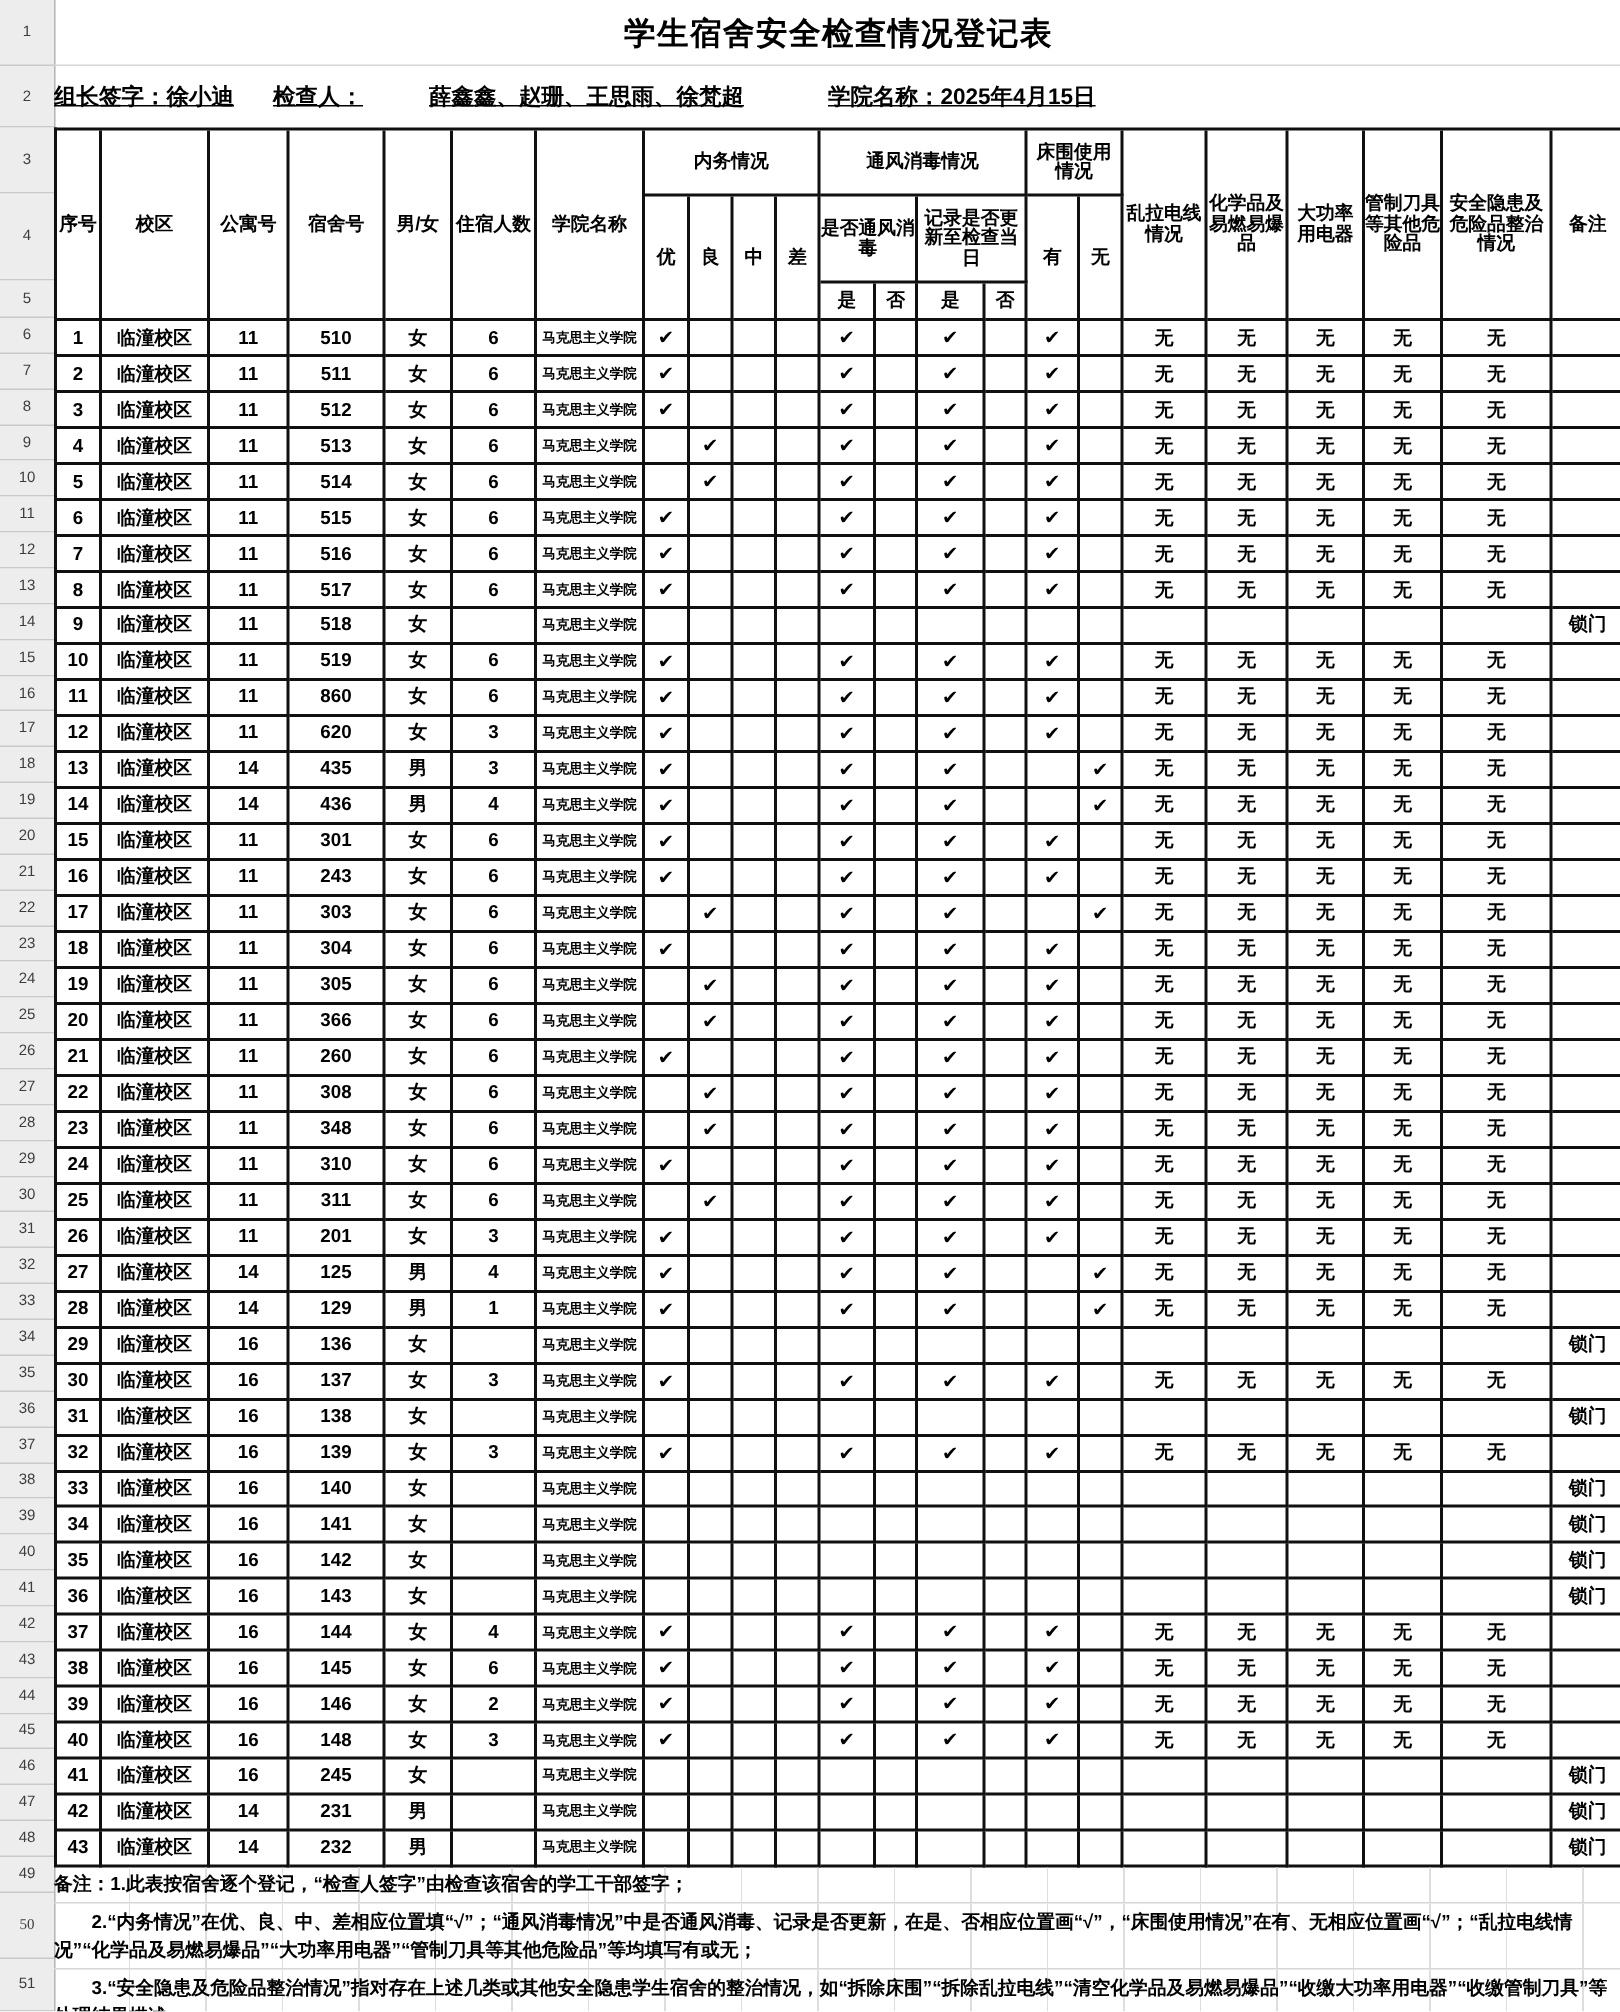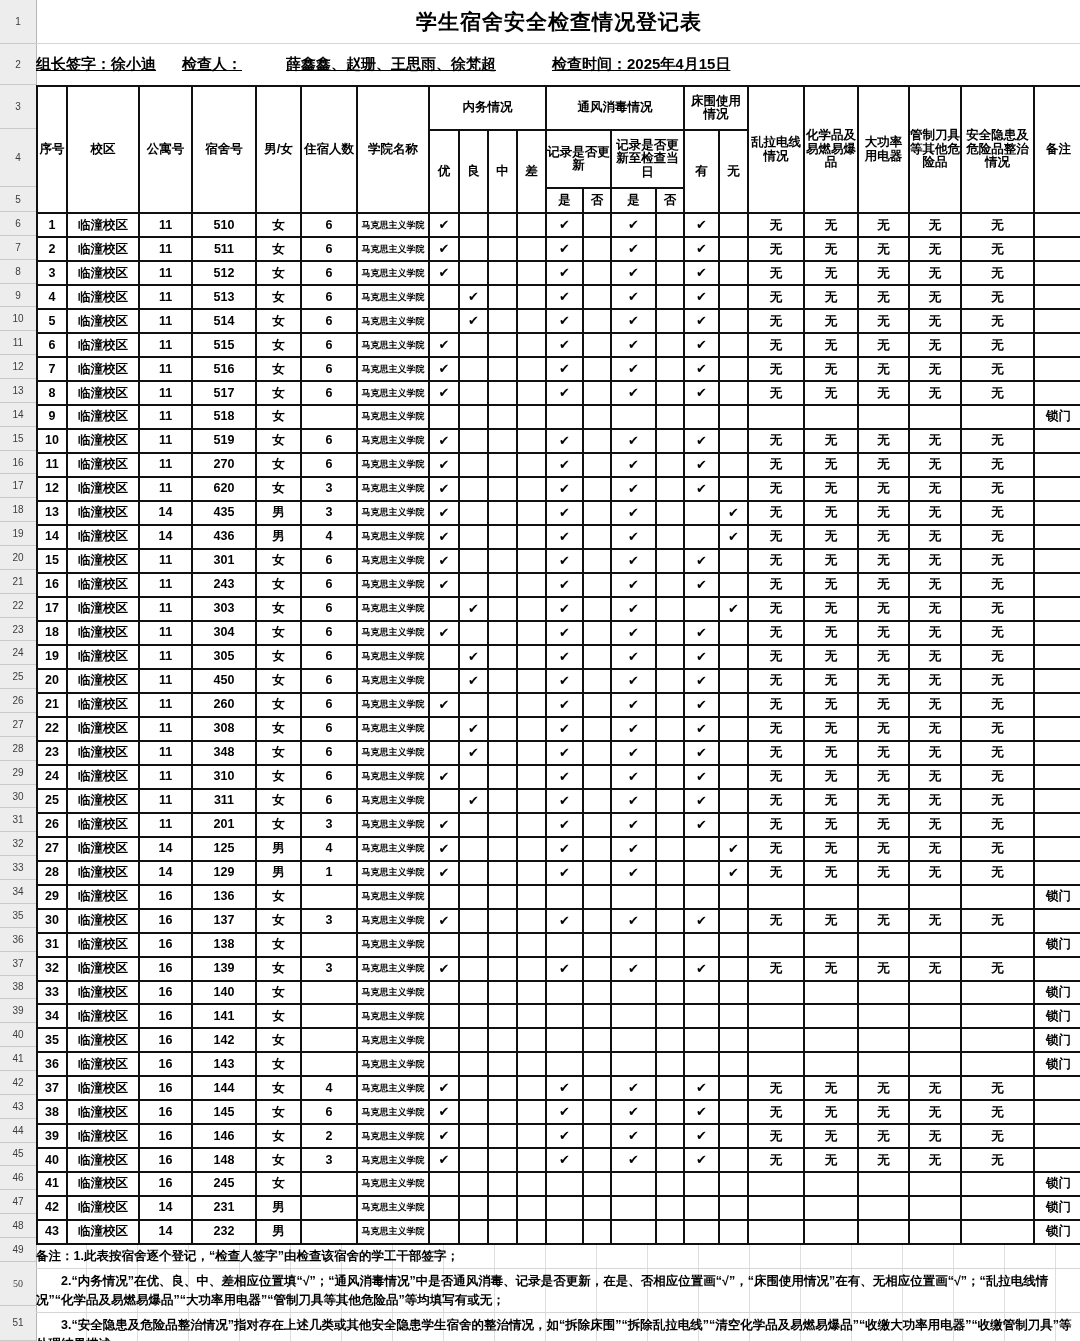--- a/index.html
+++ b/index.html
@@ -97,21 +97,21 @@
 
     <div class="trow">
       <span>学生宿舍安全检查情况登记表</span>
     </div>
 
     <div class="mrow">
       <span class="seg">组长签字：</span>
       <span class="seg">徐小迪</span>
       <span class="seg m2">检查人：</span>
       <span class="seg m2b">薛鑫鑫、赵珊、王思雨、徐梵超</span>
-      <span class="seg m3">检查时间：</span>
+      <span class="seg m3">学院名称：</span>
       <span class="seg">2025年4月15日</span>
     </div>
 
     <table class="grid">
       <colgroup>
         <col style="width:30px">
           <col style="width:72px">
           <col style="width:53px">
           <col style="width:64px">
         <col style="width:45px">
@@ -151,21 +151,21 @@
           <th rowspan="3">大功率用电器</th>
           <th rowspan="3">管制刀具等其他危险品</th>
           <th rowspan="3">安全隐患及危险品整治情况</th>
           <th rowspan="3">备注</th>
         </tr>
         <tr class="hr2">
           <th rowspan="2">优</th>
           <th rowspan="2">良</th>
           <th rowspan="2">中</th>
           <th rowspan="2">差</th>
-          <th colspan="2">记录是否更新</th>
+          <th colspan="2">是否通风消毒</th>
           <th colspan="2">记录是否更新至检查当日</th>
           <th rowspan="2">有</th>
           <th rowspan="2">无</th>
         </tr>
         <tr class="hr3">
           <th>是</th>
           <th>否</th>
           <th>是</th>
           <th>否</th>
         </tr>
@@ -418,21 +418,21 @@
             <td>无</td>
             <td>无</td>
             <td>无</td>
             <td>无</td>
             <td></td>
           </tr>
           <tr>
             <td>11</td>
             <td>临潼校区</td>
             <td>11</td>
-            <td>270</td>
+            <td>860</td>
             <td>女</td>
             <td>6</td>
             <td class="college">马克思主义学院</td>
             <td><span class="check">✔</span></td>
             <td></td>
             <td></td>
             <td></td>
             <td><span class="check">✔</span></td>
             <td></td>
             <td><span class="check">✔</span></td>
@@ -643,21 +643,21 @@
             <td>无</td>
             <td>无</td>
             <td>无</td>
             <td>无</td>
             <td></td>
           </tr>
           <tr>
             <td>20</td>
             <td>临潼校区</td>
             <td>11</td>
-            <td>450</td>
+            <td>366</td>
             <td>女</td>
             <td>6</td>
             <td class="college">马克思主义学院</td>
             <td></td>
             <td><span class="check">✔</span></td>
             <td></td>
             <td></td>
             <td><span class="check">✔</span></td>
             <td></td>
             <td><span class="check">✔</span></td>

